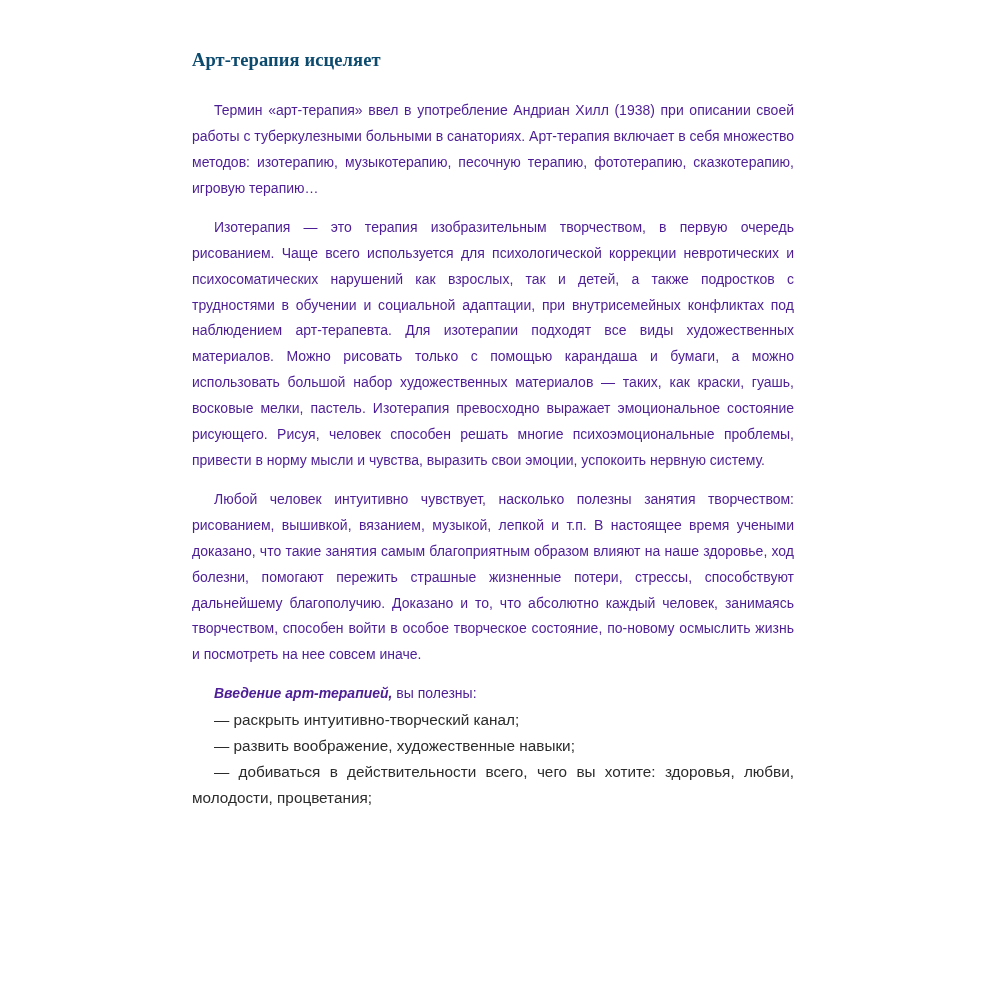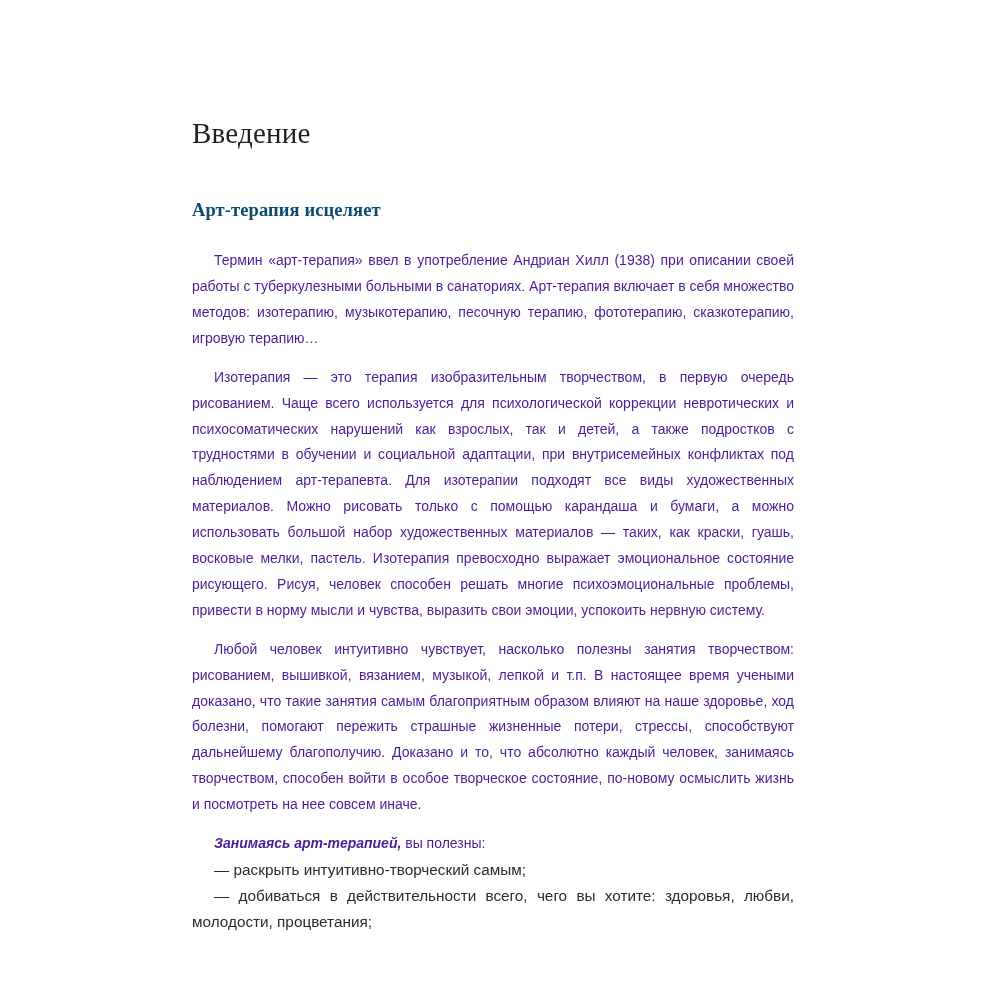--- a/index.html
+++ b/index.html
@@ -96,36 +96,36 @@
     margin: 0;
     padding: 0;
   }
 </style>
 </head>
 <body>
 
 <div class="page">
   <div class="text-column">
 
-    <h1 class="chapter-title">Введение</h1>
 
     <h2 class="section-heading">Арт-терапия исцеляет</h2>
 
     <div class="body-block">
 
       <p class="para">Термин «арт-терапия» ввел в употребление Андриан Хилл (1938) при описании своей работы с туберкулезными больными в санаториях. Арт-терапия включает в себя множество методов: изотерапию, музыкотерапию, песочную терапию, фототерапию, сказкотерапию, игровую терапию…</p>
 
       <p class="para">Изотерапия — это терапия изобразительным творчеством, в первую очередь рисованием. Чаще всего используется для психологической коррекции невротических и психосоматических нарушений как взрослых, так и детей, а также подростков с трудностями в обучении и социальной адаптации, при внутрисемейных конфликтах под наблюдением арт-терапевта. Для изотерапии подходят все виды художественных материалов. Можно рисовать только с помощью карандаша и бумаги, а можно использовать большой набор художественных материалов — таких, как краски, гуашь, восковые мелки, пастель. Изотерапия превосходно выражает эмоциональное состояние рисующего. Рисуя, человек способен решать многие психоэмоциональные проблемы, привести в норму мысли и чувства, выразить свои эмоции, успокоить нервную систему.</p>
 
 
       <p class="para">Любой человек интуитивно чувствует, насколько полезны занятия творчеством: рисованием, вышивкой, вязанием, музыкой, лепкой и т.п. В настоящее время учеными доказано, что такие занятия самым благоприятным образом влияют на наше здоровье, ход болезни, помогают пережить страшные жизненные потери, стрессы, способствуют дальнейшему благополучию. Доказано и то, что абсолютно каждый человек, занимаясь творчеством, способен войти в особое творческое состояние, по-новому осмыслить жизнь и посмотреть на нее совсем иначе.</p>
 
-      <p class="para"><span class="bold-italic">Занимаясь арт-терапией,</span><span> вы полезны:</span></p>
+      <p class="para"><span class="bold-italic">Введение арт-терапией,</span><span> вы полезны:</span></p>
 
       <ul class="dash-list">
-        <li>— раскрыть интуитивно-творческий самым;</li>
+        <li>— раскрыть интуитивно-творческий канал;</li>
+        <li>— развить воображение, художественные навыки;</li>
         <li>— добиваться в действительности всего, чего вы хотите: здоровья, любви, молодости, процветания;</li>
 
       </ul>
 
     </div>
   </div>
 </div>
 
 </body></html>

